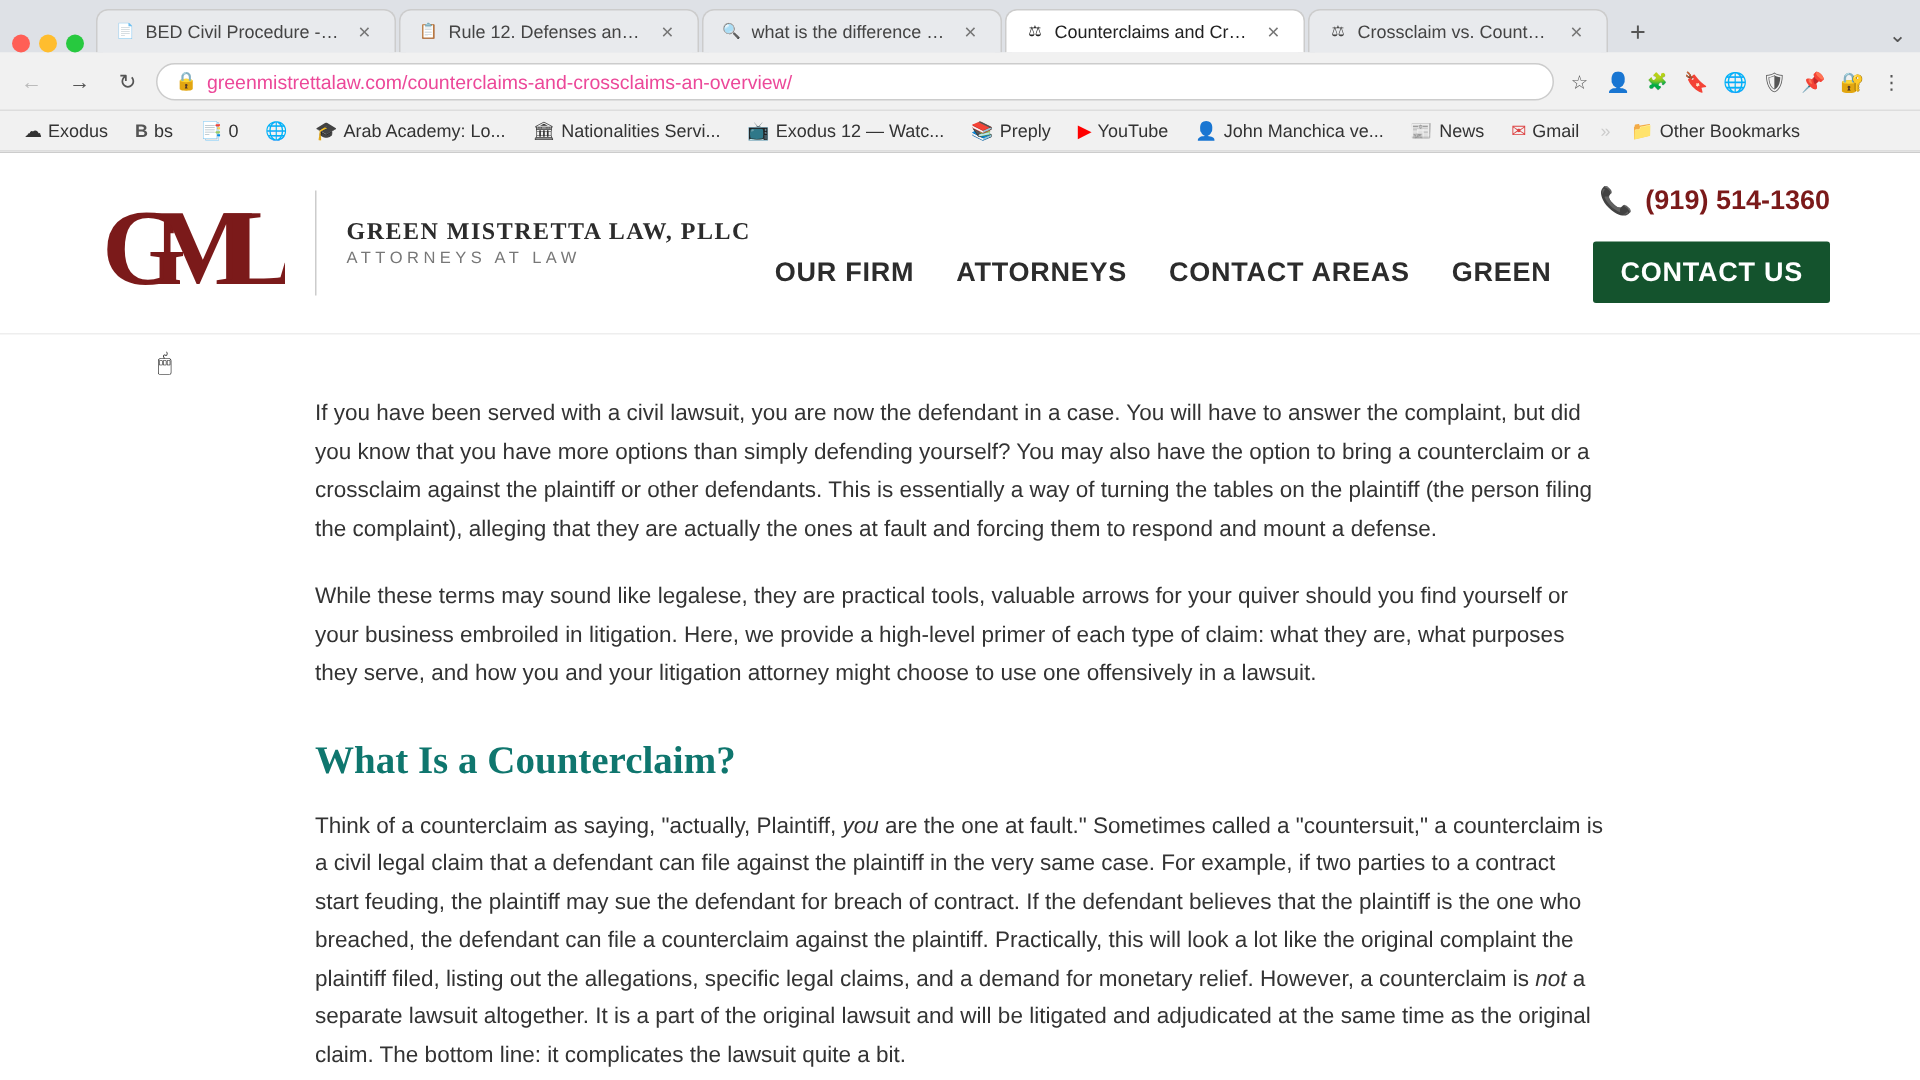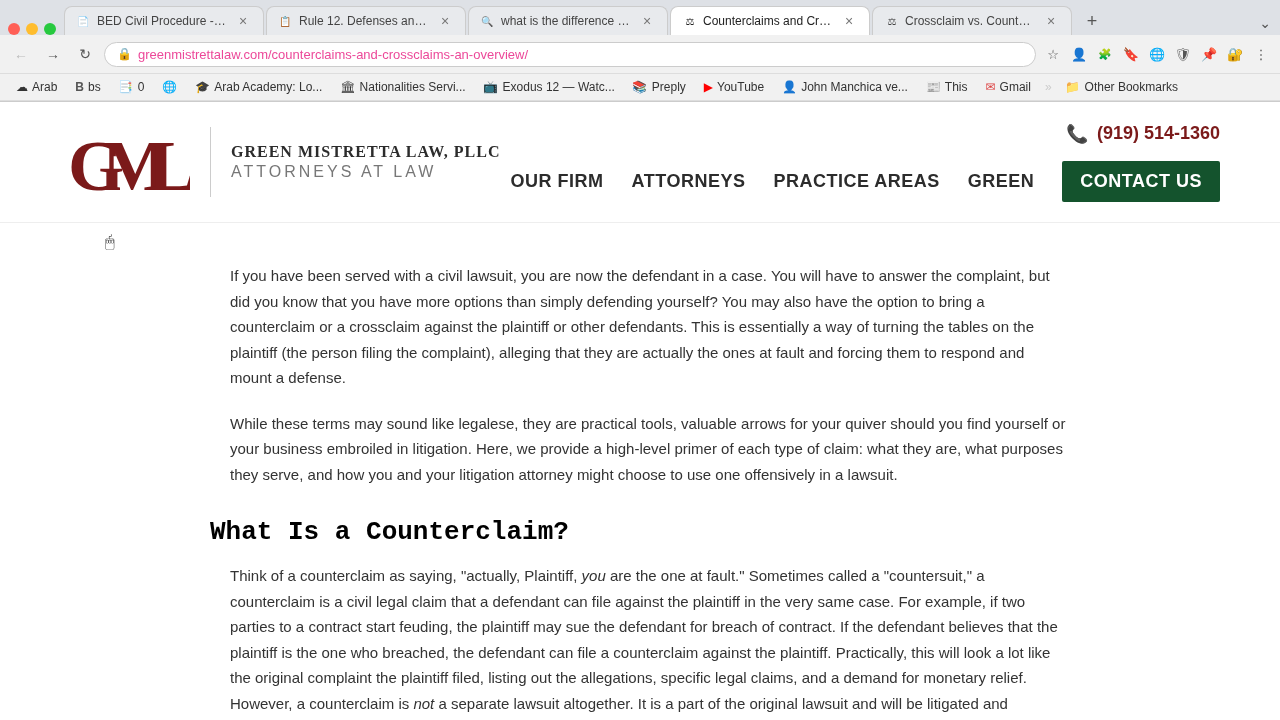--- a/index.html
+++ b/index.html
@@ -207,21 +207,21 @@
       justify-content: center;
     }
     .firm-name {
       font-size: 16px;
       font-weight: 700;
       color: #2c2c2c;
       letter-spacing: 1px;
       font-family: 'Georgia', serif;
     }
     .firm-sub {
-      font-size: 16px;
+      font-size: 11px;
       color: #777;
       letter-spacing: 3px;
       margin-top: 2px;
     }
     .header-right {
       margin-left: auto;
       display: flex;
       flex-direction: column;
       align-items: flex-end;
       gap: 16px;
@@ -262,28 +262,27 @@
     .main-content {
       max-width: 900px;
       margin: 0 auto;
       padding: 40px 20px;
     }
     .body-text {
       font-size: 15px;
       line-height: 1.7;
       color: #333;
       margin-bottom: 20px;
-      margin-left: 20px;
     }
     .section-heading {
       font-size: 26px;
       font-weight: 700;
-      color: #000000;
+      color: #0f766e;
       margin: 30px 0 16px;
-      font-family: Liberation Mono, monospace;
+      font-family: Liberation Serif, serif;
     }
     em { font-style: italic; }
   </style>
 </head>
 <body>
 
 <div class="browser-chrome">
 
   <div style="display:flex; align-items:flex-end; background:#dee1e6; padding-top:6px;">
     <div class="traffic-lights">
@@ -346,21 +345,21 @@
       <div class="nav-icon">🛡</div>
       <div class="nav-icon">📌</div>
       <div class="nav-icon">🔐</div>
       <div class="nav-icon">⋮</div>
     </div>
   </div>
 
   <div class="bookmarks-bar">
     <div class="bookmark-item">
       <span class="bm-icon">☁</span>
-      <span>Arab</span>
+      <span>Exodus</span>
     </div>
     <div class="bookmark-item">
       <span class="bm-icon" style="font-weight:bold;color:#555;">B</span>
       <span>bs</span>
     </div>
     <div class="bookmark-item">
       <span class="bm-icon">📑</span>
       <span>0</span>
     </div>
     <div class="bookmark-item">
@@ -385,21 +384,21 @@
     <div class="bookmark-item">
       <span class="bm-icon" style="color:red;">▶</span>
       <span>YouTube</span>
     </div>
     <div class="bookmark-item">
       <span class="bm-icon">👤</span>
       <span>John Manchica ve...</span>
     </div>
     <div class="bookmark-item">
       <span class="bm-icon">📰</span>
-      <span>This</span>
+      <span>News</span>
     </div>
     <div class="bookmark-item">
       <span class="bm-icon" style="color:#d44;">✉</span>
       <span>Gmail</span>
     </div>
     <span style="margin:0 4px; color:#ccc;">»</span>
     <div class="bookmark-item">
       <span class="bm-icon">📁</span>
       <span>Other Bookmarks</span>
     </div>
@@ -430,21 +429,21 @@
       </div>
     </div>
     <div class="header-right">
       <div class="phone-area">
         <span class="phone-icon">📞</span>
         <span>(919) 514-1360</span>
       </div>
       <nav class="main-nav">
         <a class="nav-link">OUR FIRM</a>
         <a class="nav-link">ATTORNEYS</a>
-        <a class="nav-link">PRACTICE AREAS</a>
+        <a class="nav-link">CONTACT AREAS</a>
         <a class="nav-link">GREEN</a>
         <a class="nav-link contact">CONTACT US</a>
       </nav>
     </div>
   </header>
 
   <div style="position:relative; height:0;">
     <div style="position:absolute; left:105px; top:10px; font-size:16px; pointer-events:none;">🖱</div>
   </div>
 

